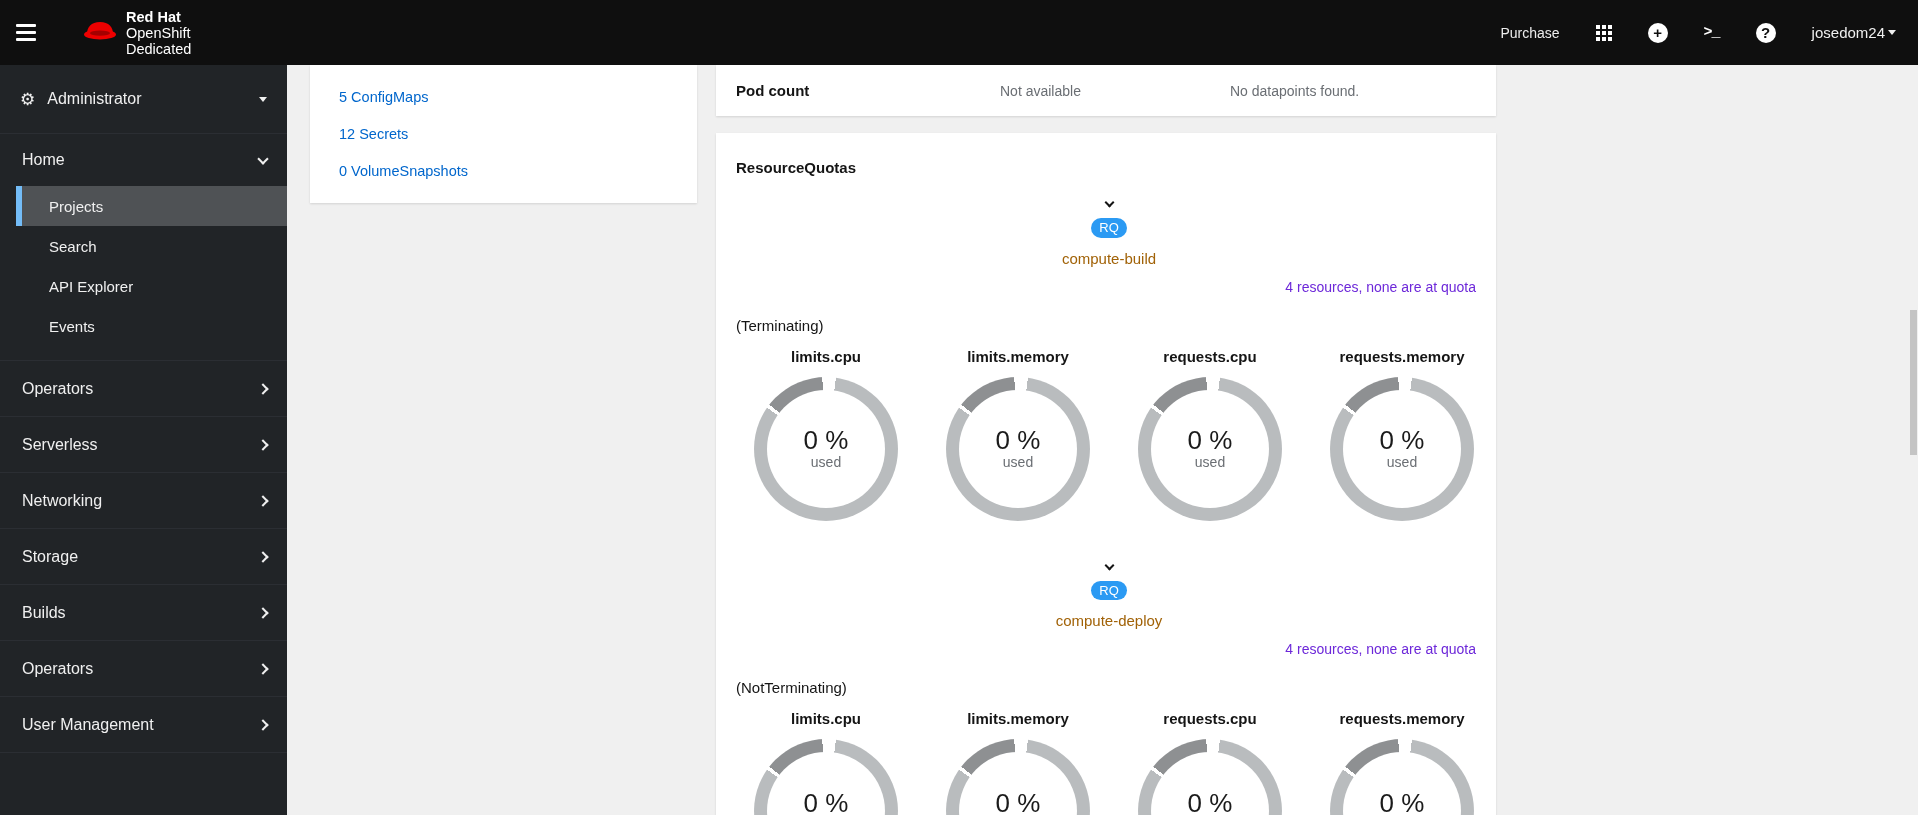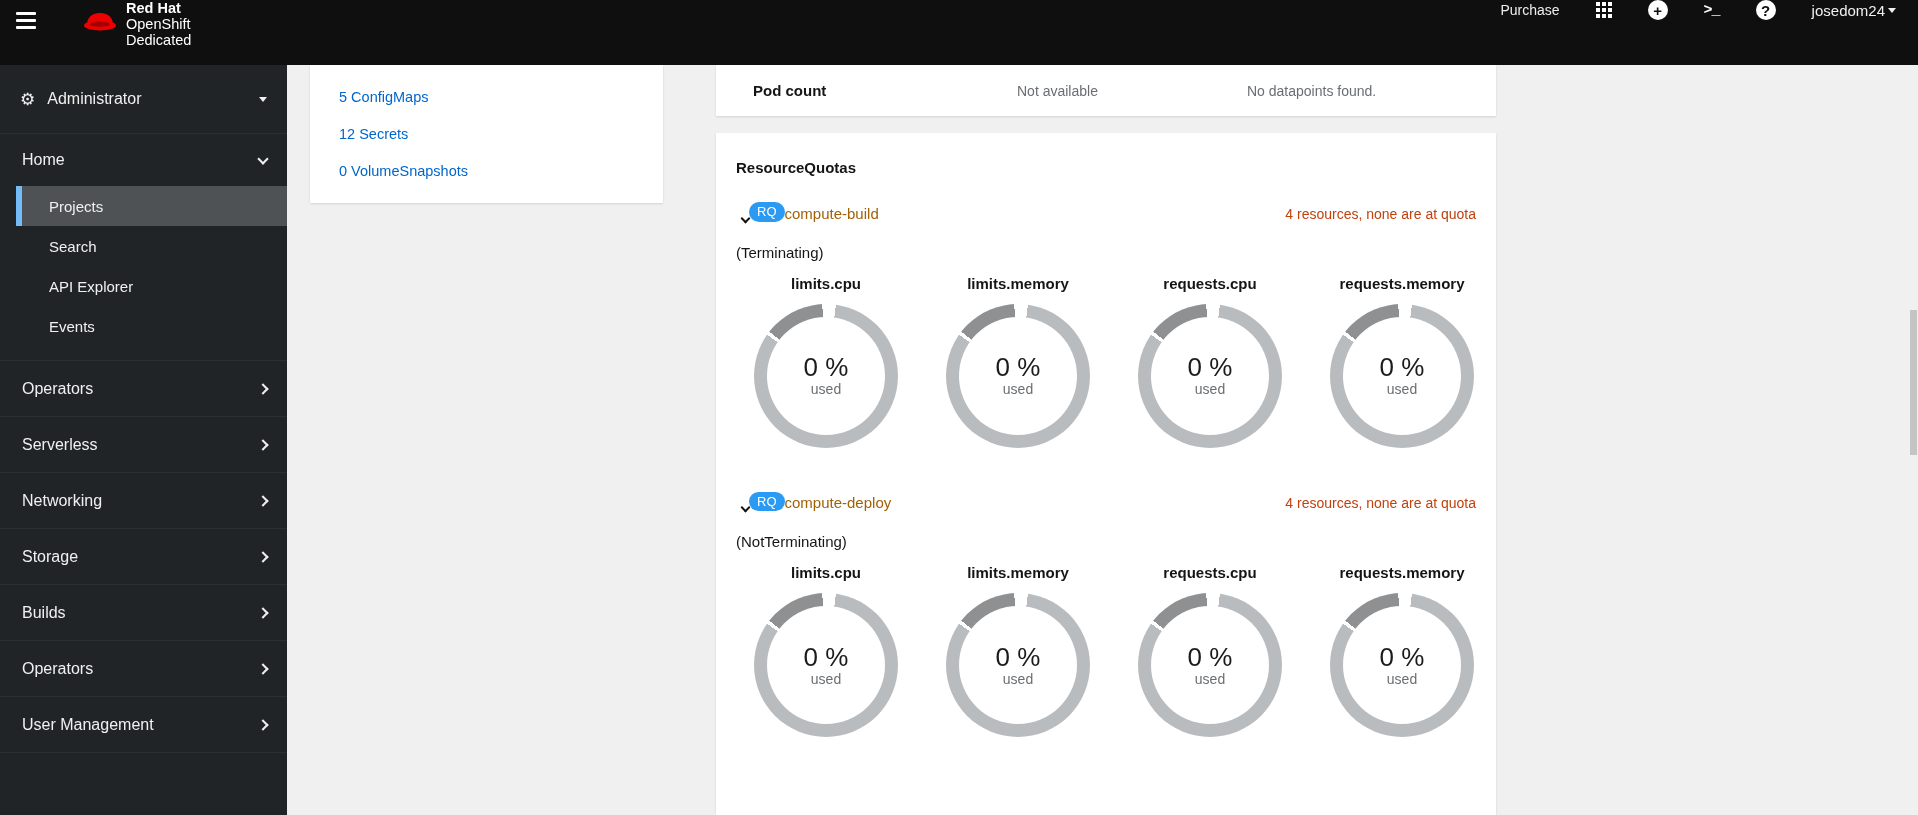--- a/index.html
+++ b/index.html
@@ -1,21 +1,21 @@
 <!DOCTYPE html>
 <html><head>
 <meta charset="utf-8">
 <style>
   * { margin:0; padding:0; box-sizing:border-box; }
   html,body { width:1918px; height:815px; overflow:hidden; background:#f0f0f0;
               font-family:"Liberation Sans", sans-serif; color:#151515; }
 
   
   .masthead { position:absolute; left:0; top:0; width:1918px; height:65px;
-              background:#0f0f0f; display:flex; align-items:flex-start;
+              background:#0f0f0f; display:flex; align-items:center;
               padding:0 22px 0 16px; z-index:20; }
   .burger { width:40px; height:40px; display:flex; flex-direction:column;
             justify-content:center; gap:4px; cursor:pointer; margin-right:26px; }
   .burger i { display:block; width:20px; height:3px; background:#fff; border-radius:1px; }
   .brand { display:flex; align-items:center; gap:8px; cursor:pointer; }
   .brand-text { color:#fff; font-size:14.5px; line-height:16px; }
   .brand-text .b1 { font-weight:700; }
   .mast-right { margin-left:auto; display:flex; align-items:center; gap:36px; }
   .mast-link { color:#ededed; font-size:14px; cursor:pointer; }
   .icon-btn { display:flex; align-items:center; justify-content:center; cursor:pointer; }
@@ -50,36 +50,36 @@
              border-left:6px solid transparent; padding-left:27px; font-size:15px;
              color:#f0f0f0; cursor:pointer; }
   .subitem.selected { background:#4f5255; border-left-color:#73bcf7; }
   .nav-row { height:56px; display:flex; align-items:center; padding:0 20px 0 22px;
              font-size:16px; border-bottom:1px solid #2b2e33; cursor:pointer; }
   .nav-row .chev { margin-left:auto; }
 
   
   .content { position:absolute; left:287px; top:65px; right:0; bottom:0; background:#f0f0f0; }
   .card { position:absolute; background:#fff; box-shadow:0 1px 2px rgba(3,3,3,0.12); }
-  .inventory-card { left:23px; top:0; width:353px; height:138px; padding:24px 0 0 29px; }
+  .inventory-card { left:23px; top:0; width:387px; height:138px; padding:24px 0 0 29px; }
   .inv-link { display:block; color:#0066cc; font-size:14.5px; margin-bottom:21px;
               text-decoration:none; cursor:pointer; }
   .metrics-card { left:429px; top:0; width:780px; height:51px; display:flex;
                   align-items:center; padding:0 20px; }
-  .metric-name { width:264px; font-size:15px; font-weight:700;margin-left:17px; }
+  .metric-name { width:264px; font-size:15px; font-weight:700; }
   .metric-value { width:230px; font-size:14px; color:#6a6e73; }
   .metric-note { font-size:14px; color:#6a6e73; }
   .quota-card { left:429px; top:68px; width:780px; bottom:-10px; padding:26px 20px 0 20px; }
   .quota-title { font-size:15px; font-weight:700; margin-bottom:26px; }
-  .quota-head { display:flex; align-items:flex-end; padding-left:6px; margin-bottom:22px; }
+  .quota-head { display:flex; align-items:center; gap:12px; padding-left:6px; margin-bottom:22px;flex-direction:column; }
   .chev.dark { border-color:#151515; width:7px; height:7px; }
   .rq-badge { background:#2b9af3; color:#fff; font-size:13px; font-weight:400;
               padding:2px 8px; border-radius:11px; line-height:1.2; }
   .quota-link { color:#a16207; font-size:15px; text-decoration:none; cursor:pointer; }
-  .quota-summary { margin-left:auto; font-size:14px; color:#c2410c; }
+  .quota-summary { margin-left:auto; font-size:14px; color:#6d28d9; }
   .quota-scope { font-size:15px; margin-bottom:14px; }
   .gauges { display:grid; grid-template-columns:repeat(4,180px); margin-bottom:44px;gap:12px; }
   .gauge-title { text-align:center; font-size:15px; font-weight:700; margin-bottom:12px; }
   .donut { width:144px; height:144px; border-radius:50%; margin:0 auto;
            background:conic-gradient(#fff 0deg 8deg, #b9bcbe 8deg 305deg,
                       #fff 305deg 308deg, #8e9092 308deg 357deg, #fff 357deg 360deg);
            display:flex; align-items:center; justify-content:center; }
   .donut-hole { width:118px; height:118px; border-radius:50%; background:#fff;
                 display:flex; flex-direction:column; align-items:center; justify-content:center; }
   .donut-val { font-size:26px; color:#1b1b1b; line-height:1.05; }

